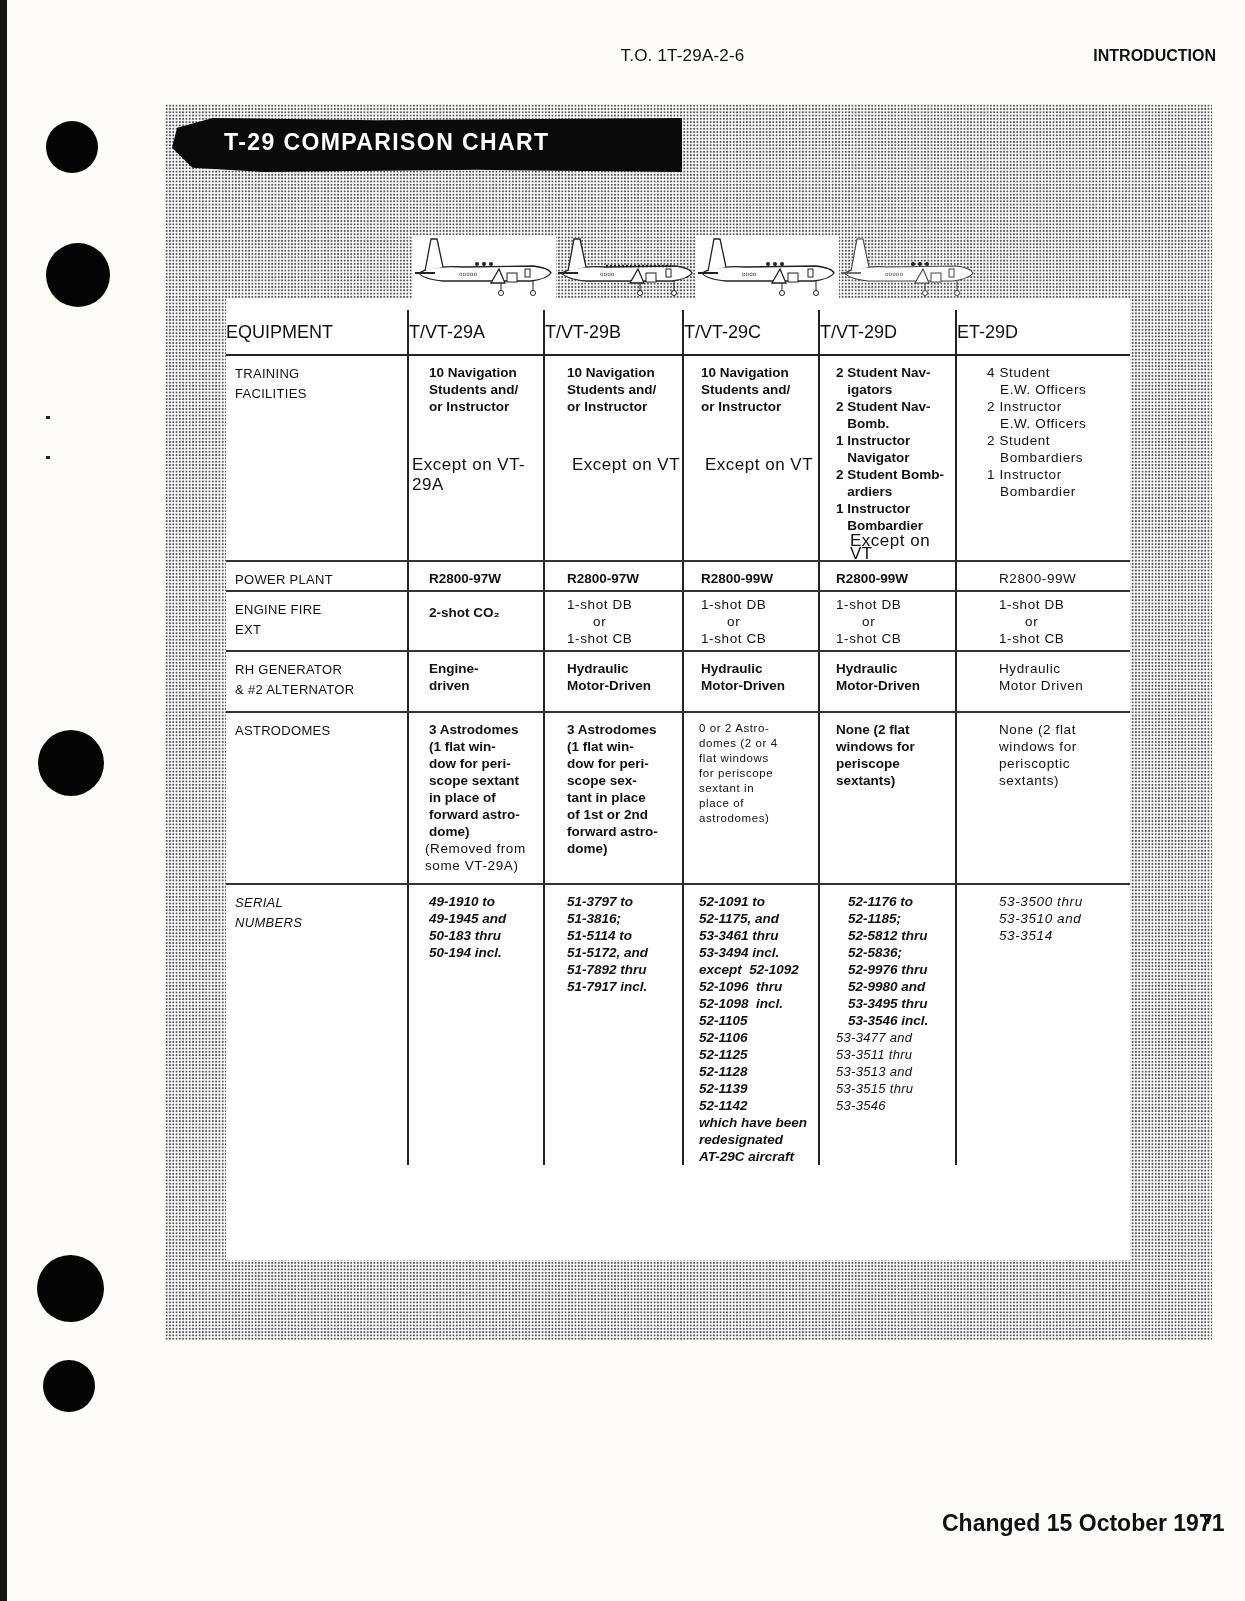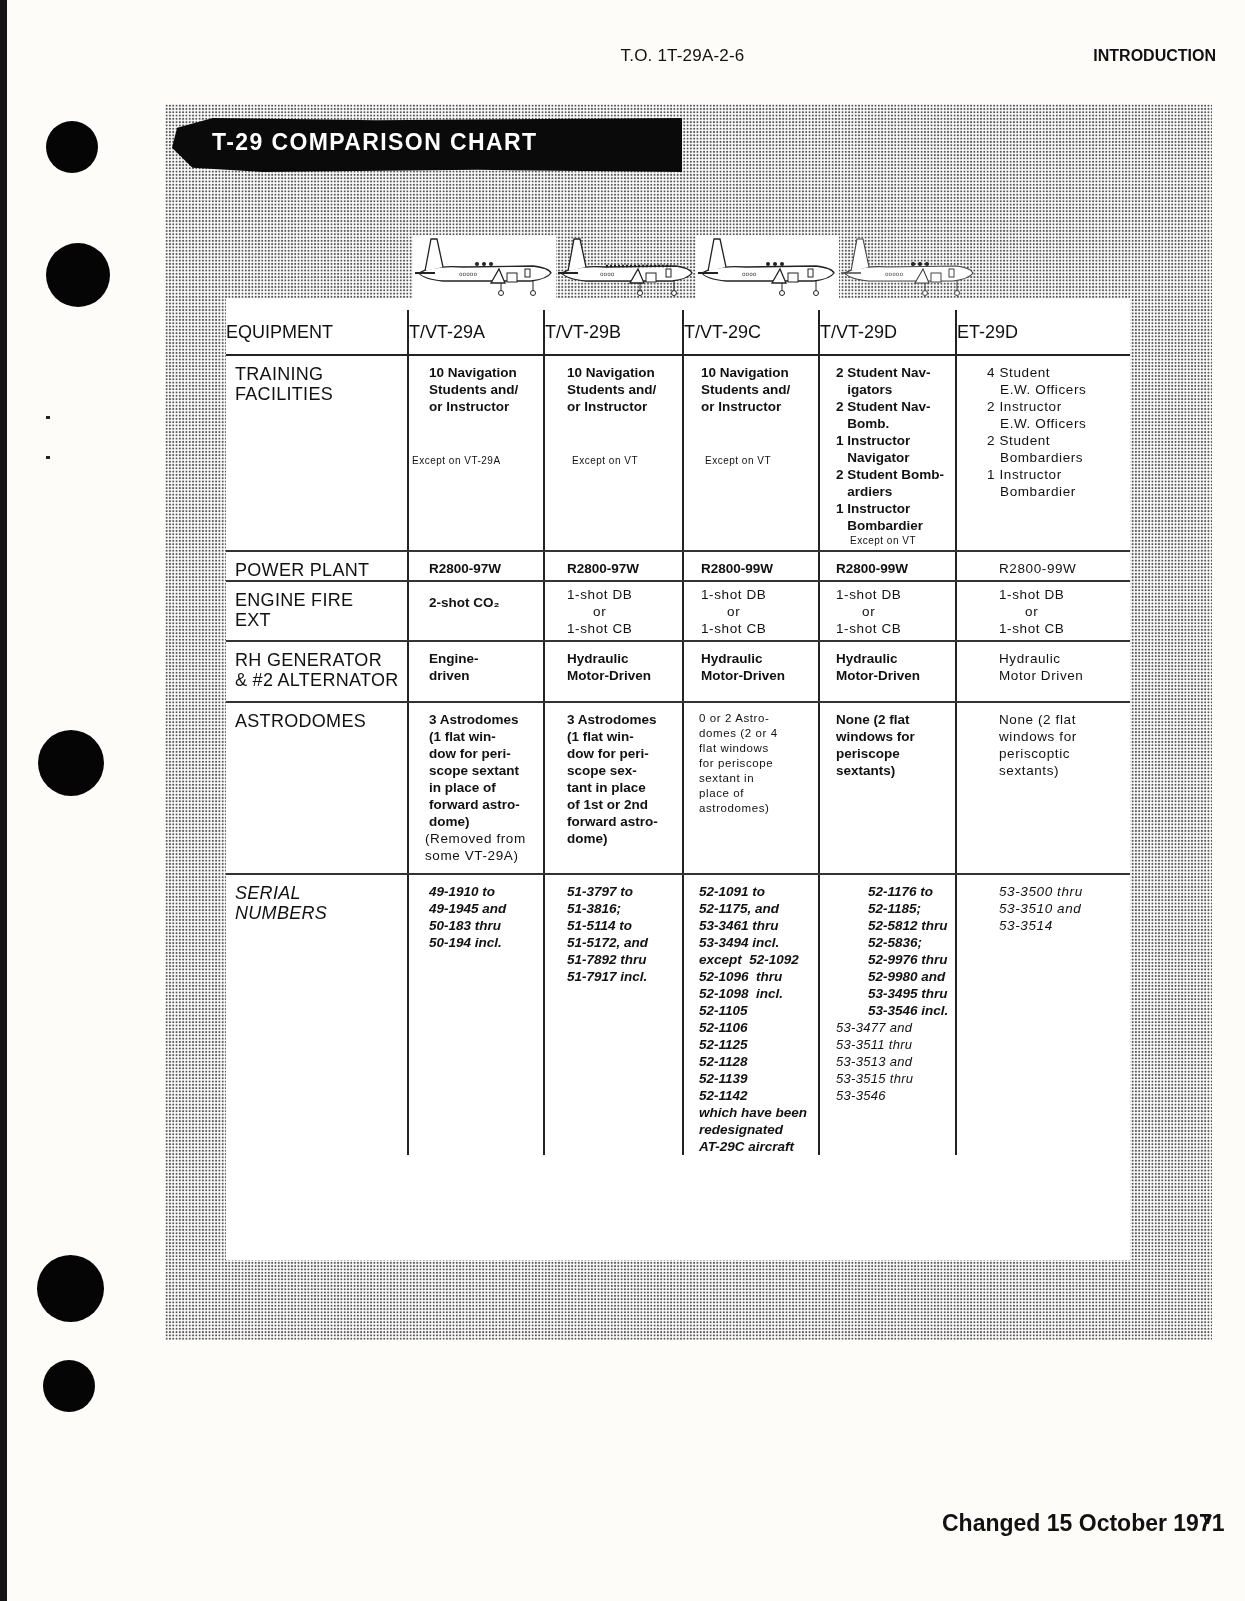--- a/index.html
+++ b/index.html
@@ -17,44 +17,44 @@
             font-size: 17px; letter-spacing: 0.2px; }
   .hdr-to span { position: relative; left: 60px; }
   .hdr-intro { position: absolute; top: 47px; right: 29px; font-size: 16px; font-weight: bold; }
 
   .shade { position: absolute; left: 165px; top: 104px; width: 1047px; height: 1236px;
            background-color: #ffffff;
            background-image: radial-gradient(circle, #555 0.95px, transparent 1.35px);
            background-size: 3.3px 3.3px; }
   .title-blob { position: absolute; left: 172px; top: 118px; width: 510px; height: 54px;
                 background: #0a0a0a; clip-path: polygon(1% 18%, 8% 0%, 40% 4%, 100% 0%, 100% 100%, 60% 96%, 18% 100%, 4% 92%, 0% 55%); }
-  .title { position: absolute; left: 212px; top: 129px; color: #fff; font-weight: bold;
+  .title { position: absolute; left: 224px; top: 129px; color: #fff; font-weight: bold;
            font-size: 23px; letter-spacing: 1.4px; }
 
   .plane-box { position: absolute; top: 235px; height: 66px; }
   .plane-box.white { background: #fff; }
   .plane-box svg { position: absolute; left: 0; top: 0; }
 
   .table-bg { position: absolute; left: 226px; top: 298px; width: 904px; height: 962px; background: #fff; }
   .sheet { position: absolute; left: 226px; top: 310px; width: 904px; }
   table { border-collapse: collapse; width: 904px; table-layout: fixed; }
   col.c0 { width: 182px; } col.c1 { width: 136px; } col.c2 { width: 139px; }
   col.c3 { width: 136px; } col.c4 { width: 137px; } col.c5 { width: 174px; }
   td, th { vertical-align: top; padding: 0; }
   th { font-weight: normal; font-size: 18px; height: 44px; vertical-align: middle; text-align: left;
        border-bottom: 2px solid #222; }
   th + th, td + td { border-left: 2px solid #222; }
   tr.r td { border-bottom: 2px solid #333; }
   tr.last td { border-bottom: none; }
-  .lab { font-size: 18px; line-height: 20px; padding: 8px 0 0 9px; white-space: pre-line; letter-spacing: 0.3px; }
+  .lab { font-size: 13px; line-height: 20px; padding: 8px 0 0 9px; white-space: pre-line; letter-spacing: 0.3px; }
   .cell { font-size: 13.5px; line-height: 17px; white-space: pre-line; padding: 8px 0 0 20px; }
   .cell.b { font-weight: bold; }
   .cell.l { font-weight: normal; letter-spacing: 0.6px; }
   .cell.sm { font-size: 11.5px; line-height: 15px; }
-  .except { font-size: 10px; letter-spacing: 0.5px; }
+  .except { font-size: 17px; letter-spacing: 0.5px; }
 
   .footer { position: absolute; top: 1510px; left: 942px; font-size: 23px; font-weight: bold; }
   .pageno { position: absolute; top: 1510px; left: 1203px; font-size: 16px; font-weight: bold; }
 </style>
 </head>
 <body>
 
 <div class="edge"></div>
 <div class="hole" style="left:46px;top:121px;width:52px;height:52px;"></div>
 <div class="hole" style="left:46px;top:243px;width:64px;height:64px;"></div>
@@ -372,21 +372,21 @@
 52-1106
 52-1125
 52-1128
 52-1139
 52-1142
 which have been
 redesignated
 AT-29C aircraft</div>
           </td>
       <td>
-        <div class="cell b" style="padding-left:28px;margin-left:20px;">52-1176 to
+        <div class="cell b" style="padding-left:28px;">52-1176 to
 52-1185;
 52-5812 thru
 52-5836;
 52-9976 thru
 52-9980 and
 53-3495 thru
 53-3546 incl.</div>
         <div class="cell l" style="padding-left:16px;padding-top:0;font-size:13px;letter-spacing:0.3px;">53-3477 and
 53-3511 thru
 53-3513 and

